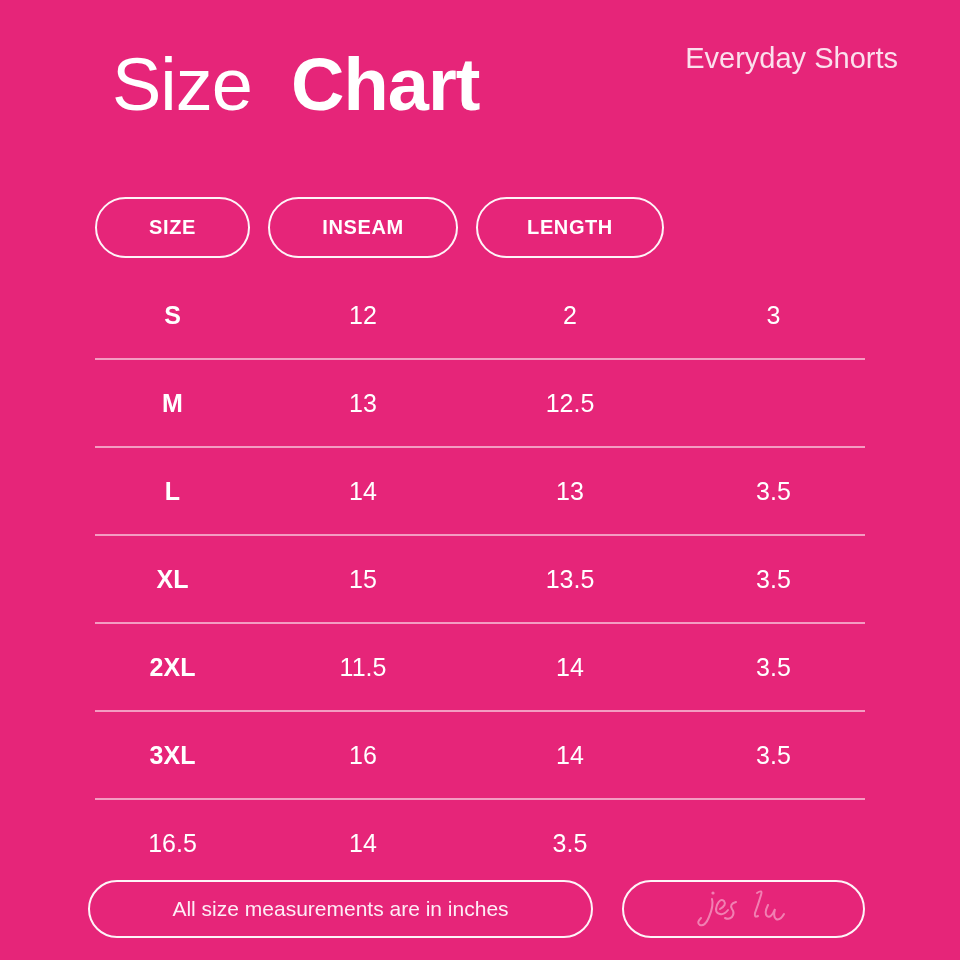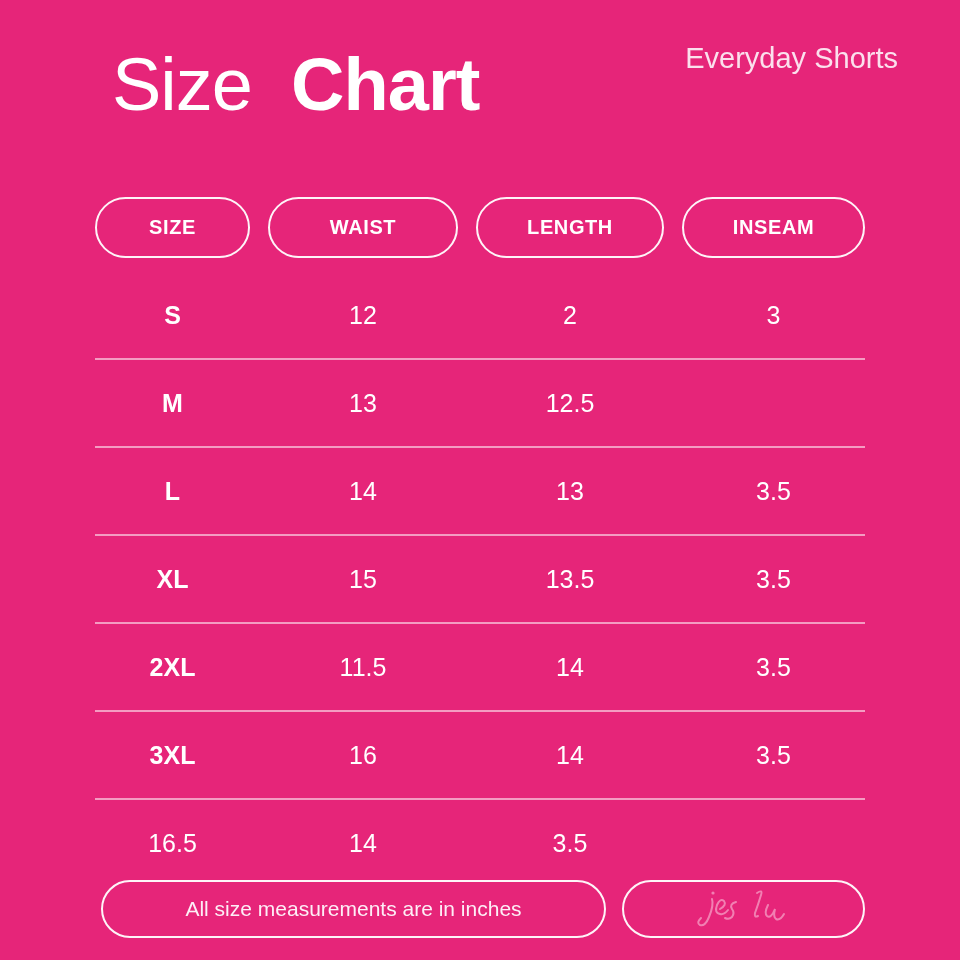--- a/index.html
+++ b/index.html
@@ -47,21 +47,21 @@
   .table-row { height: 86px; }
   .cell { text-align: center; font-size: 25px; font-weight: 400; color: #ffffff; }
   .cell.size-cell { font-weight: 700; color: #ffffff; }
   .row-divider {
     height: 0; border: none;
     border-top: 2px solid rgba(255,255,255,0.55);
   }
 
   
   .footer {
-    position: absolute; left: 101px; right: 95px; bottom: 22px;
+    position: absolute; left: 88px; right: 95px; bottom: 22px;
     display: flex; justify-content: space-between; align-items: center;
   }
   .footer-pill {
     height: 58px;
     border: 2px solid rgba(255,255,255,0.95);
     border-radius: 29px;
     display: flex; align-items: center; justify-content: center;
   }
   .note-pill { width: 505px; font-size: 21px; font-weight: 400; color: #fdeef6; }
   .signature-pill { width: 243px; }
@@ -72,23 +72,22 @@
 
 <div class="title">
   <span class="light">Size</span>
   <span class="light">&nbsp;</span><span class="bold">Chart</span>
 </div>
 
 <div class="product-name">Everyday Shorts</div>
 
 <div class="header-row grid-cols">
   <div class="pill">SIZE</div>
-  <div class="pill">WAIST</div>
+  <div class="pill">INSEAM</div>
   <div class="pill">LENGTH</div>
-  <div class="pill">INSEAM</div>
 </div>
 
 <div class="table">
 
   <div class="table-row grid-cols">
     <div class="cell size-cell">S</div>
     <div class="cell">12</div>
     <div class="cell">2</div>
     <div class="cell">3</div>
   </div>

